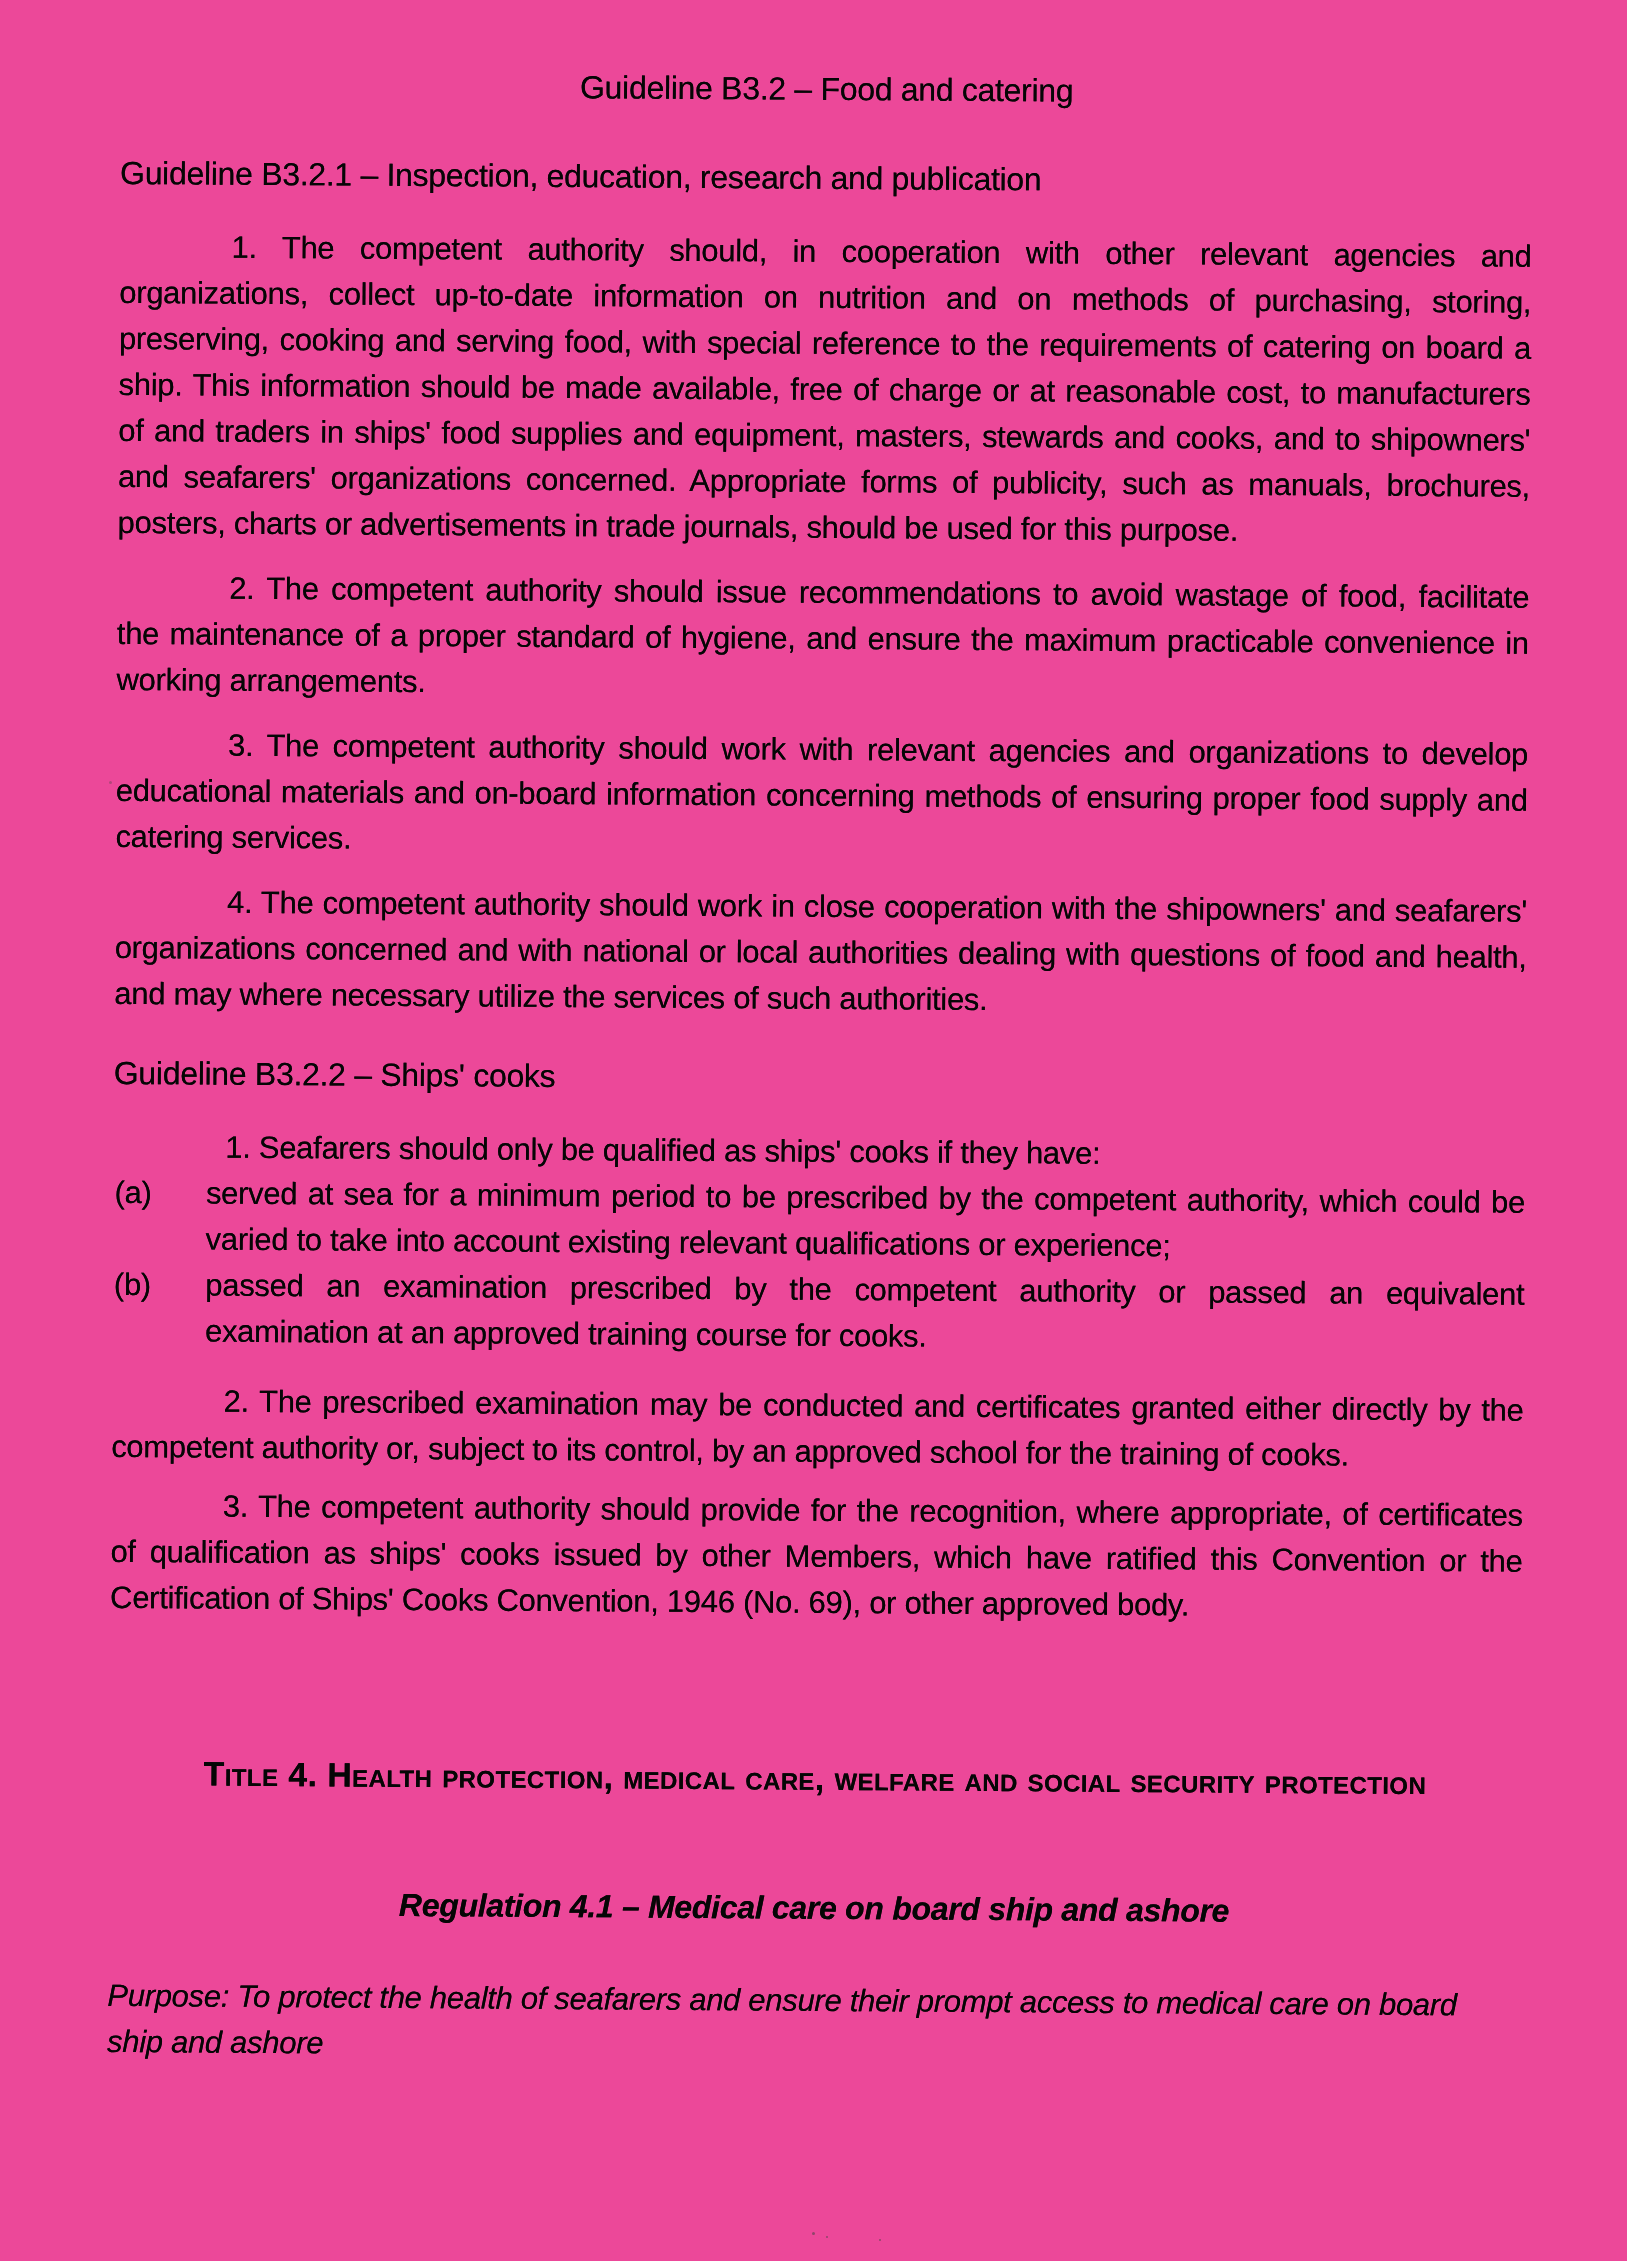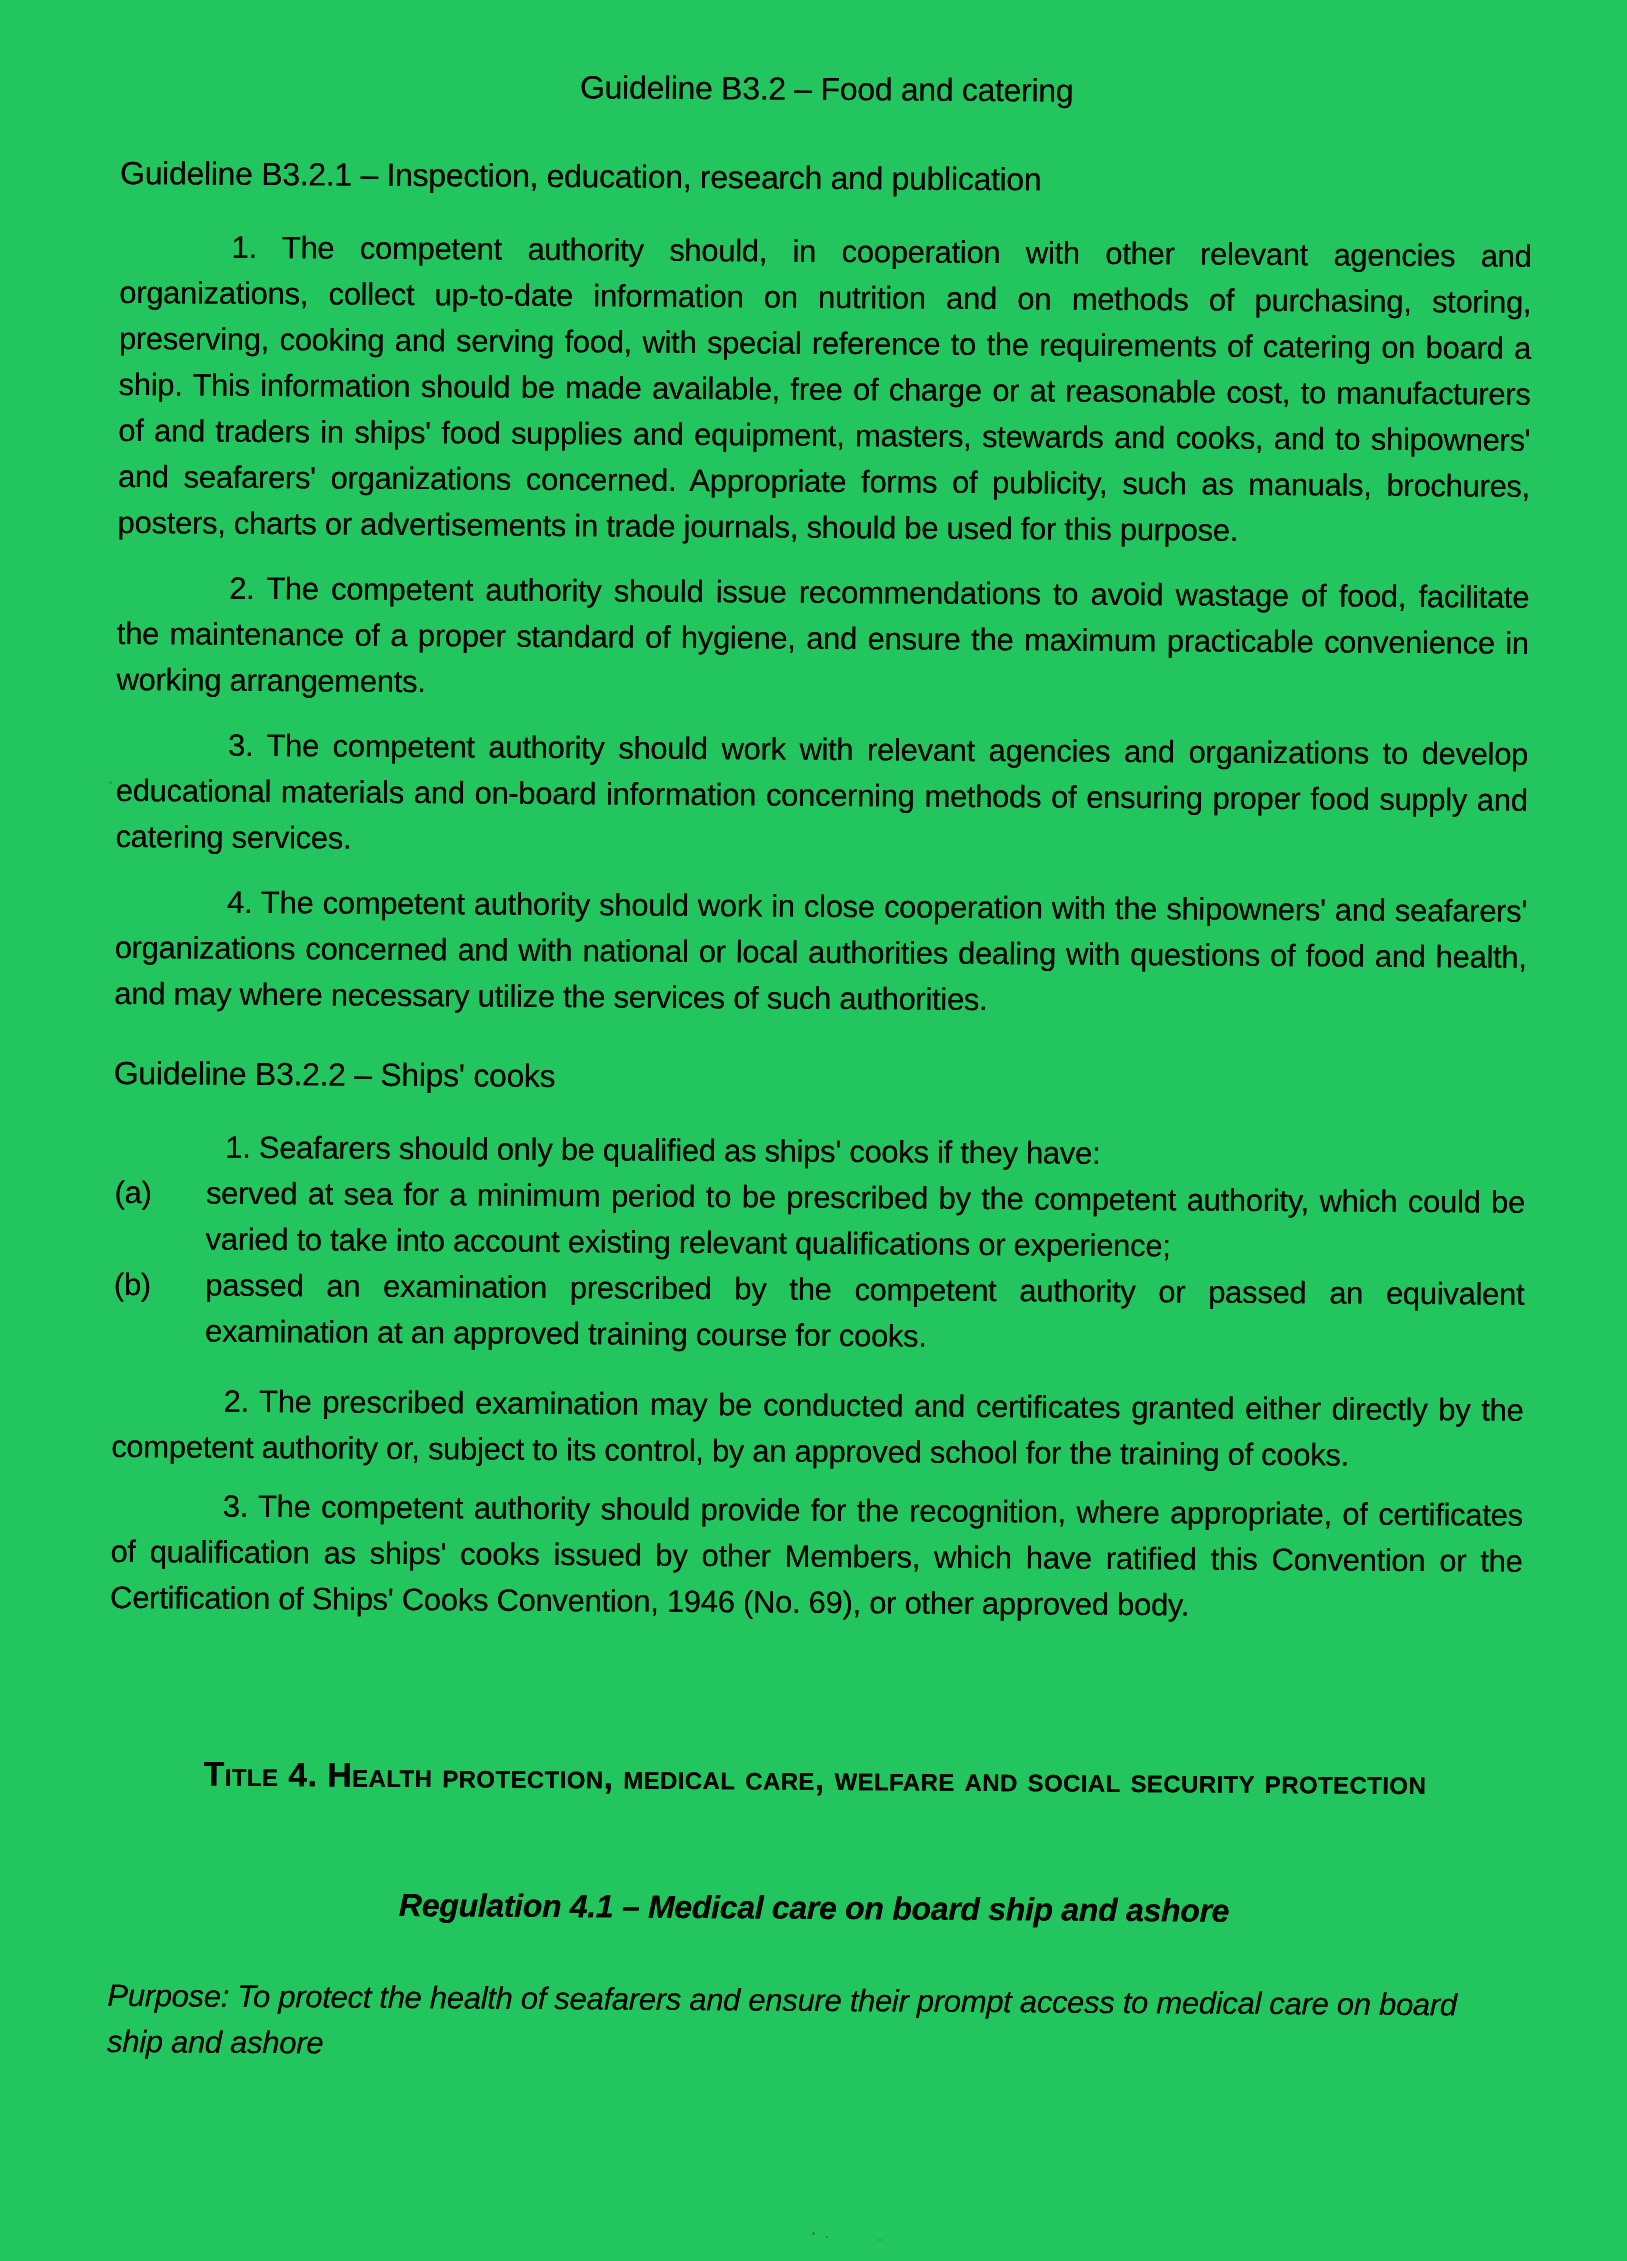--- a/index.html
+++ b/index.html
@@ -4,21 +4,21 @@
 <style>
   html, body {
     margin: 0;
     padding: 0;
     background: #ffffff;
   }
   .page {
     position: relative;
     width: 1628px;
     height: 2261px;
-    background: #22c55e;
+    background: #ec4899;
     overflow: hidden;
     font-family: "Liberation Sans", "DejaVu Sans", sans-serif;
     color: #060606;
   }
   .content {
     position: absolute;
     left: 121px;
     top: 46px;
     width: 1412px;
     transform: rotate(0.4deg);

